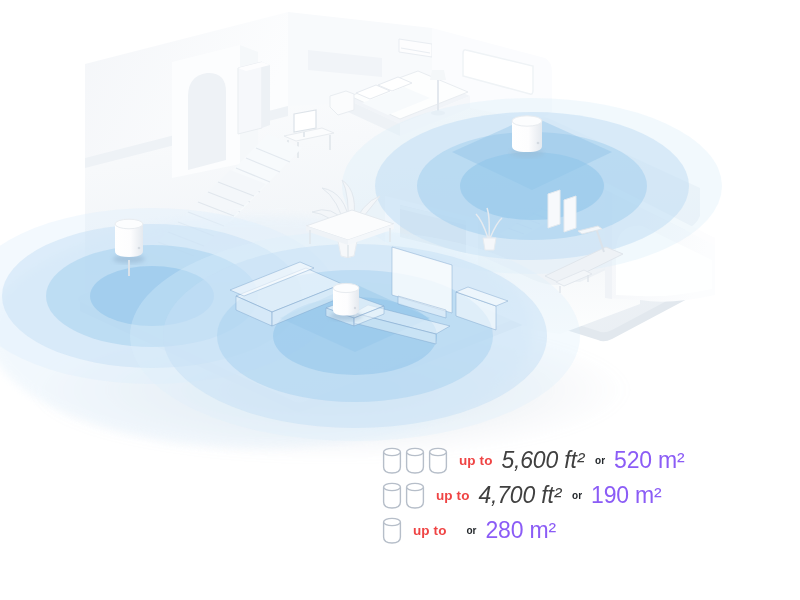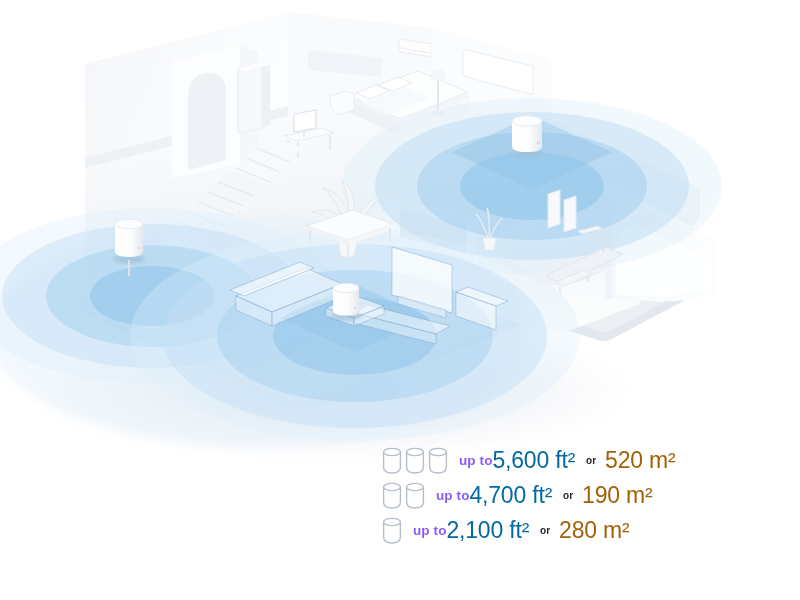--- a/index.html
+++ b/index.html
@@ -12,24 +12,24 @@
   svg{display:block;}
 
   
   .legend{
     position:absolute;left:382px;top:447px;
     display:flex;flex-direction:column;gap:8px;
   }
   .legend-row{display:flex;align-items:center;height:27px;}
   .legend-icons{display:flex;align-items:center;gap:3px;margin-right:11px;}
   .legend-icons svg{display:block;}
-  .prefix{font-size:13.5px;font-weight:700;color:#8b5cf6;letter-spacing:.1px;}
-  .imperial{font-size:23px;font-weight:500;color:#0369a1;letter-spacing:-.2px;}
+  .prefix{font-size:13.5px;font-weight:700;color:#ef4444;margin-right:9px;letter-spacing:.1px;}
+  .imperial{font-size:23px;font-weight:500;color:#404040;letter-spacing:-.2px;font-style:italic;}
   .conj{font-size:10px;font-weight:700;color:#24282c;margin:0 9px 0 11px;}
-  .metric{font-size:23px;font-weight:500;color:#a16207;letter-spacing:-.2px;}
+  .metric{font-size:23px;font-weight:500;color:#8b5cf6;letter-spacing:-.2px;}
 </style>
 </head>
 <body>
 
 <div class="stage">
 <svg width="800" height="600" viewBox="0 0 800 600">
   <defs>
     <linearGradient id="slabGrad" x1="0" y1="0" x2="0.6" y2="1">
       <stop offset="0" stop-color="#f7f9fb"></stop>
           <stop offset="1" stop-color="#e9eef3"></stop>
@@ -305,18 +305,17 @@
     <span class="metric">190 m²</span>
   </div>
 
   <div class="legend-row">
     <span class="legend-icons">
       <svg width="20" height="27">
           <use href="#cyl-icon"></use>
         </svg>
     </span>
     <span class="prefix">up to</span>
-    <span class="imperial">2,100 ft²</span>
     <span class="conj">or</span>
     <span class="metric">280 m²</span>
   </div>
 
 </div>
 
 </body></html>

